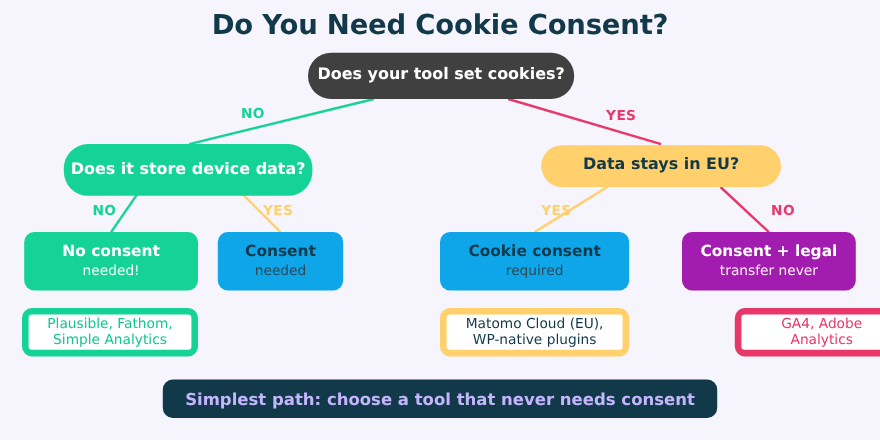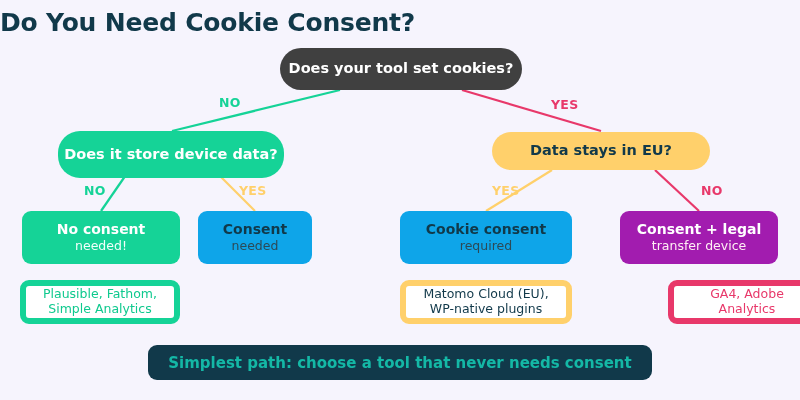--- a/index.html
+++ b/index.html
@@ -24,20 +24,21 @@
     top: 0;
     width: 800px;
     height: 400px;
   }
 
   .title {
     position: absolute;
     left: 0;
     top: 8px;
     width: 800px;
+    text-align: center;
     font-size: 25px;
     font-weight: bold;
     color: #11394a;
     letter-spacing: -0.2px;
   }
 
   .node {
     position: absolute;
     box-sizing: border-box;
     display: flex;
@@ -95,21 +96,21 @@
   .chip.yellow { border-color: #ffd06b; color: #11394a; }
   .chip.pink   { border-color: #e8386a; color: #e8386a; margin-left: 48px; }
 
   .banner {
     position: absolute;
     box-sizing: border-box;
     display: flex;
     align-items: center;
     justify-content: center;
     background: #11394a;
-    color: #14b8a6;
+    color: #c4b5fd;
     border-radius: 9px;
     font-size: 15px;
     font-weight: bold;
   }
 
   .edge-label {
     position: absolute;
     font-size: 12.5px;
     font-weight: bold;
     letter-spacing: 0.3px;
@@ -163,21 +164,21 @@
     <span class="sub">needed</span>
   </div>
 
   <div class="node box yellow" style="left:400px; top:211px; width:172px; height:53px;">
     <span class="main">Cookie consent</span>
     <span class="sub">required</span>
   </div>
 
   <div class="node box pink" style="left:620px; top:211px; width:158px; height:53px;">
     <span class="main">Consent + legal</span>
-    <span class="sub">transfer device</span>
+    <span class="sub">transfer never</span>
   </div>
 
   <div class="node chip green" style="left:20px; top:280px; width:160px; height:44px;">Plausible, Fathom,
 Simple Analytics</div>
 
   <div class="node chip yellow" style="left:400px; top:280px; width:172px; height:44px;">Matomo Cloud (EU),
 WP-native plugins</div>
 
   <div class="node chip pink" style="left:620px; top:280px; width:158px; height:44px;">GA4, Adobe
 Analytics</div>

